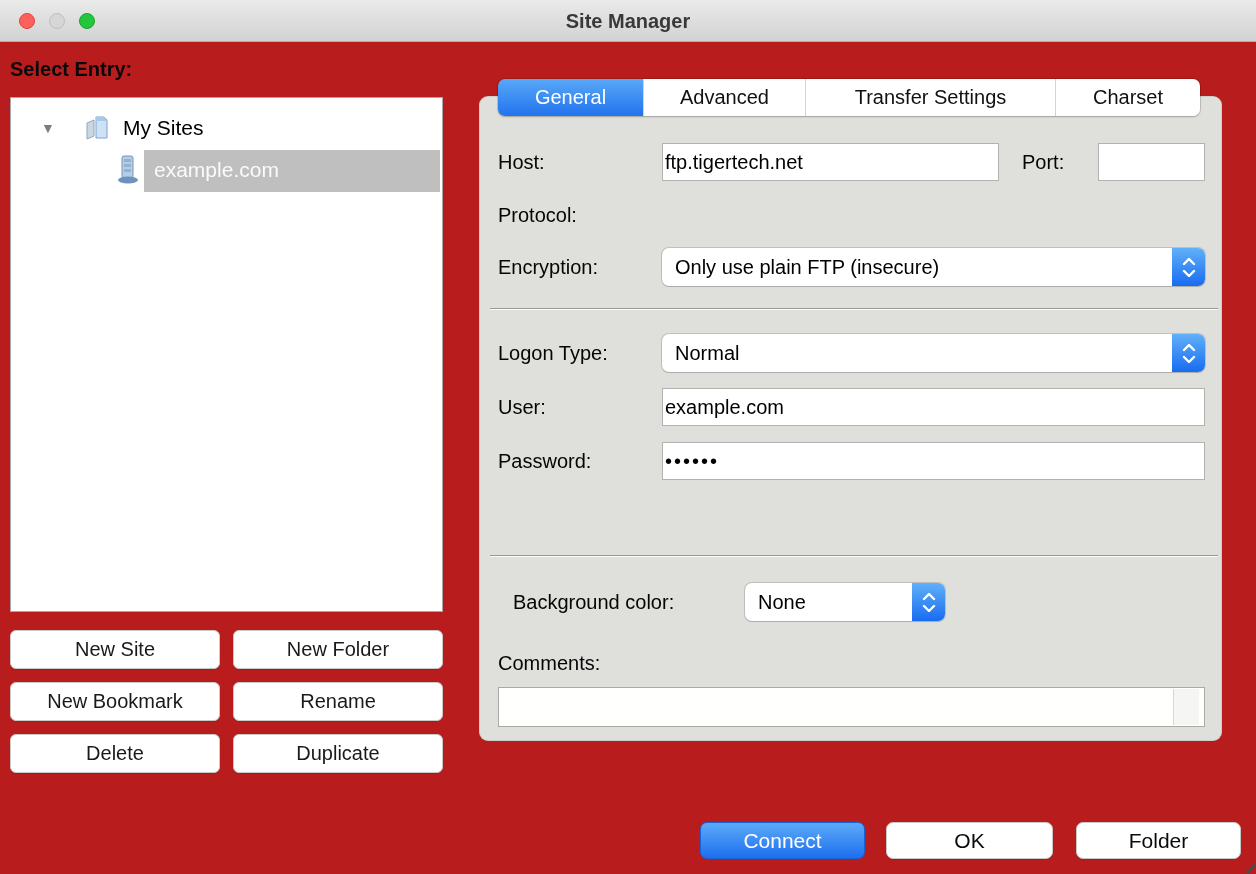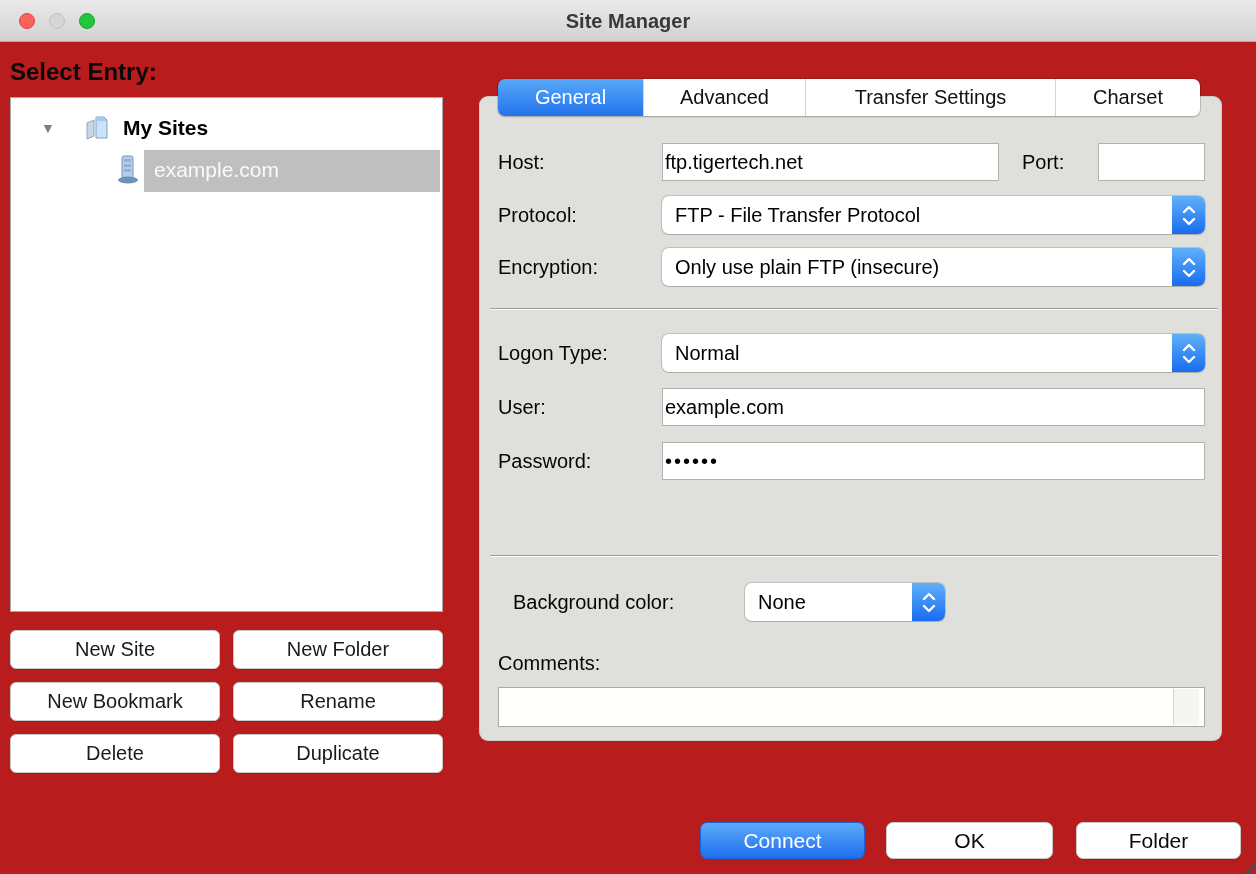--- a/index.html
+++ b/index.html
@@ -12,28 +12,28 @@
   .titlebar { position:absolute; left:0; top:0; width:100%; height:42px;
     background:linear-gradient(#eaeaea,#d2d2d2); border-bottom:1px solid #afafaf; }
   .traffic { position:absolute; top:13px; width:16px; height:16px; border-radius:50%; }
   .t-close { left:19px; background:#fc615c; border:1px solid #e04440; }
   .t-min   { left:49px; background:#d6d6d6; border:1px solid #c0c0c0; }
   .t-zoom  { left:79px; background:#24c63d; border:1px solid #14a52c; }
   .window-title { position:absolute; left:0; right:0; top:0; height:42px; line-height:42px;
     text-align:center; font-size:20px; font-weight:600; color:#393939; }
 
   
-  .select-entry { position:absolute; left:10px; top:58px; font-size:24px; font-weight:600; color:#0a0a0a; }
+  .select-entry { position:absolute; left:10px; top:58px; font-size:20px; font-weight:600; color:#0a0a0a; }
 
   .tree { position:absolute; left:10px; top:97px; width:433px; height:515px;
     background:#ffffff; border:1px solid #a6a6a6; padding-top:10px; }
   .tree-row { position:relative; height:42px; }
   .caret { position:absolute; left:30px; top:12px; font-size:14px; color:#7d7d7d; }
   .tree-label { font-size:21px; color:#000; }
-  .row-root .tree-label { position:absolute; left:112px; top:8px;font-weight:bold; }
+  .row-root .tree-label { position:absolute; left:112px; top:8px; }
   .row-root .icon-folder { position:absolute; left:73px; top:6px; }
   .row-child .icon-server { position:absolute; left:104px; top:4px; }
   .sel-highlight { position:absolute; left:133px; right:2px; top:0; bottom:0; background:#bfbfbf; }
   .sel-highlight .tree-label { position:absolute; left:10px; top:8px; color:#fafafa; }
 
   .side-btn { position:absolute; width:210px; height:39px; background:#ffffff;
     border:1px solid #c9c9c7; border-radius:6px; font-size:20px; color:#1a1a1a;
     font-family:inherit; box-shadow:0 1px 1px rgba(0,0,0,0.10); cursor:default; }
   .c1 { left:10px; } .c2 { left:233px; }
   .r1 { top:630px; } .r2 { top:682px; } .r3 { top:734px; }
@@ -143,31 +143,20 @@
     <div class="tab tw2">Transfer Settings</div>
     <div class="tab tw3">Charset</div>
   </div>
 
   <div class="flabel" style="left:498px; top:143px;">Host:</div>
   <input class="text-input" style="left: 662px; top: 143px; width: 337px;" value="ftp.tigertech.net">
   <div class="flabel" style="left:1022px; top:143px;">Port:</div>
   <input class="text-input" style="left: 1098px; top: 143px; width: 107px;" value="">
 
   <div class="flabel" style="left:498px; top:196px;">Protocol:</div>
-  <div class="mac-select" style="left:662px; top:196px; width:543px;">
-    <span class="value">FTP - File Transfer Protocol</span>
-    <span class="stepper">
-      <svg width="14" height="8" viewBox="0 0 14 8">
-          <path d="M2 6 L7 1 L12 6" fill="none" stroke="#fff" stroke-width="2.4" stroke-linecap="round" stroke-linejoin="round"></path>
-        </svg>
-      <svg width="14" height="8" viewBox="0 0 14 8">
-          <path d="M2 2 L7 7 L12 2" fill="none" stroke="#fff" stroke-width="2.4" stroke-linecap="round" stroke-linejoin="round"></path>
-        </svg>
-    </span>
-  </div>
 
   <div class="flabel" style="left:498px; top:248px;">Encryption:</div>
   <div class="mac-select" style="left:662px; top:248px; width:543px;">
     <span class="value">Only use plain FTP (insecure)</span>
     <span class="stepper">
       <svg width="14" height="8" viewBox="0 0 14 8">
           <path d="M2 6 L7 1 L12 6" fill="none" stroke="#fff" stroke-width="2.4" stroke-linecap="round" stroke-linejoin="round"></path>
         </svg>
       <svg width="14" height="8" viewBox="0 0 14 8">
           <path d="M2 2 L7 7 L12 2" fill="none" stroke="#fff" stroke-width="2.4" stroke-linecap="round" stroke-linejoin="round"></path>

